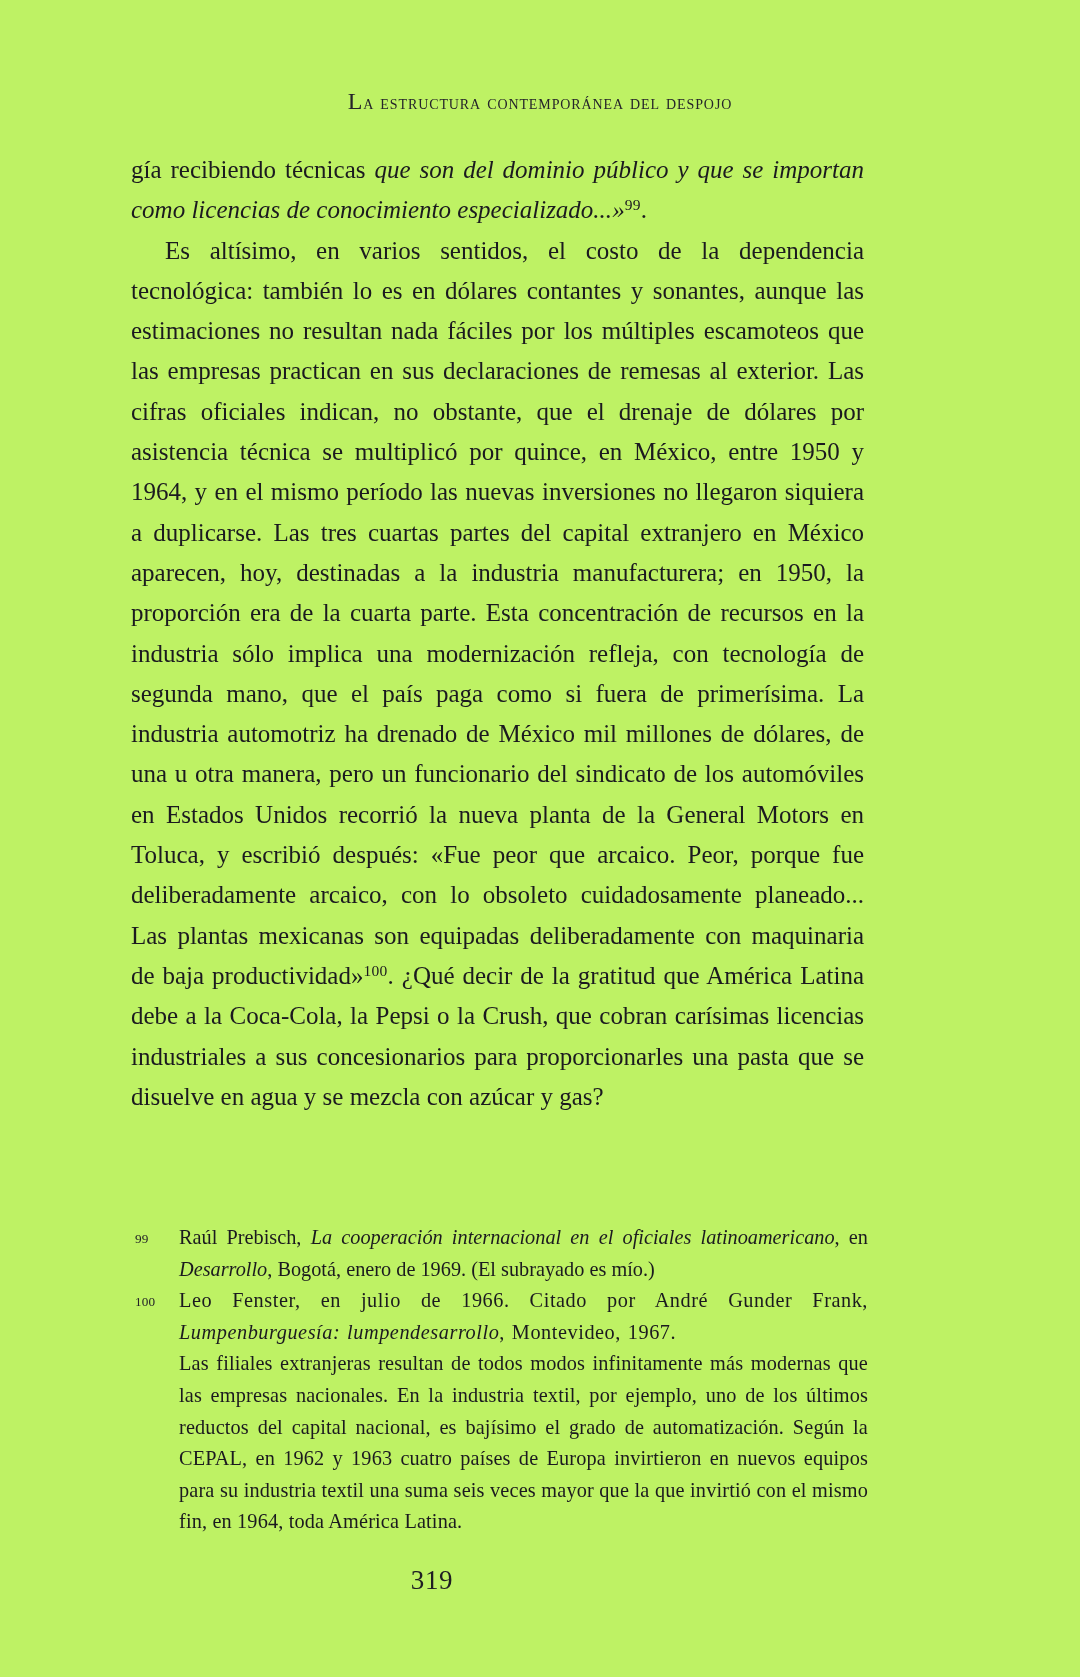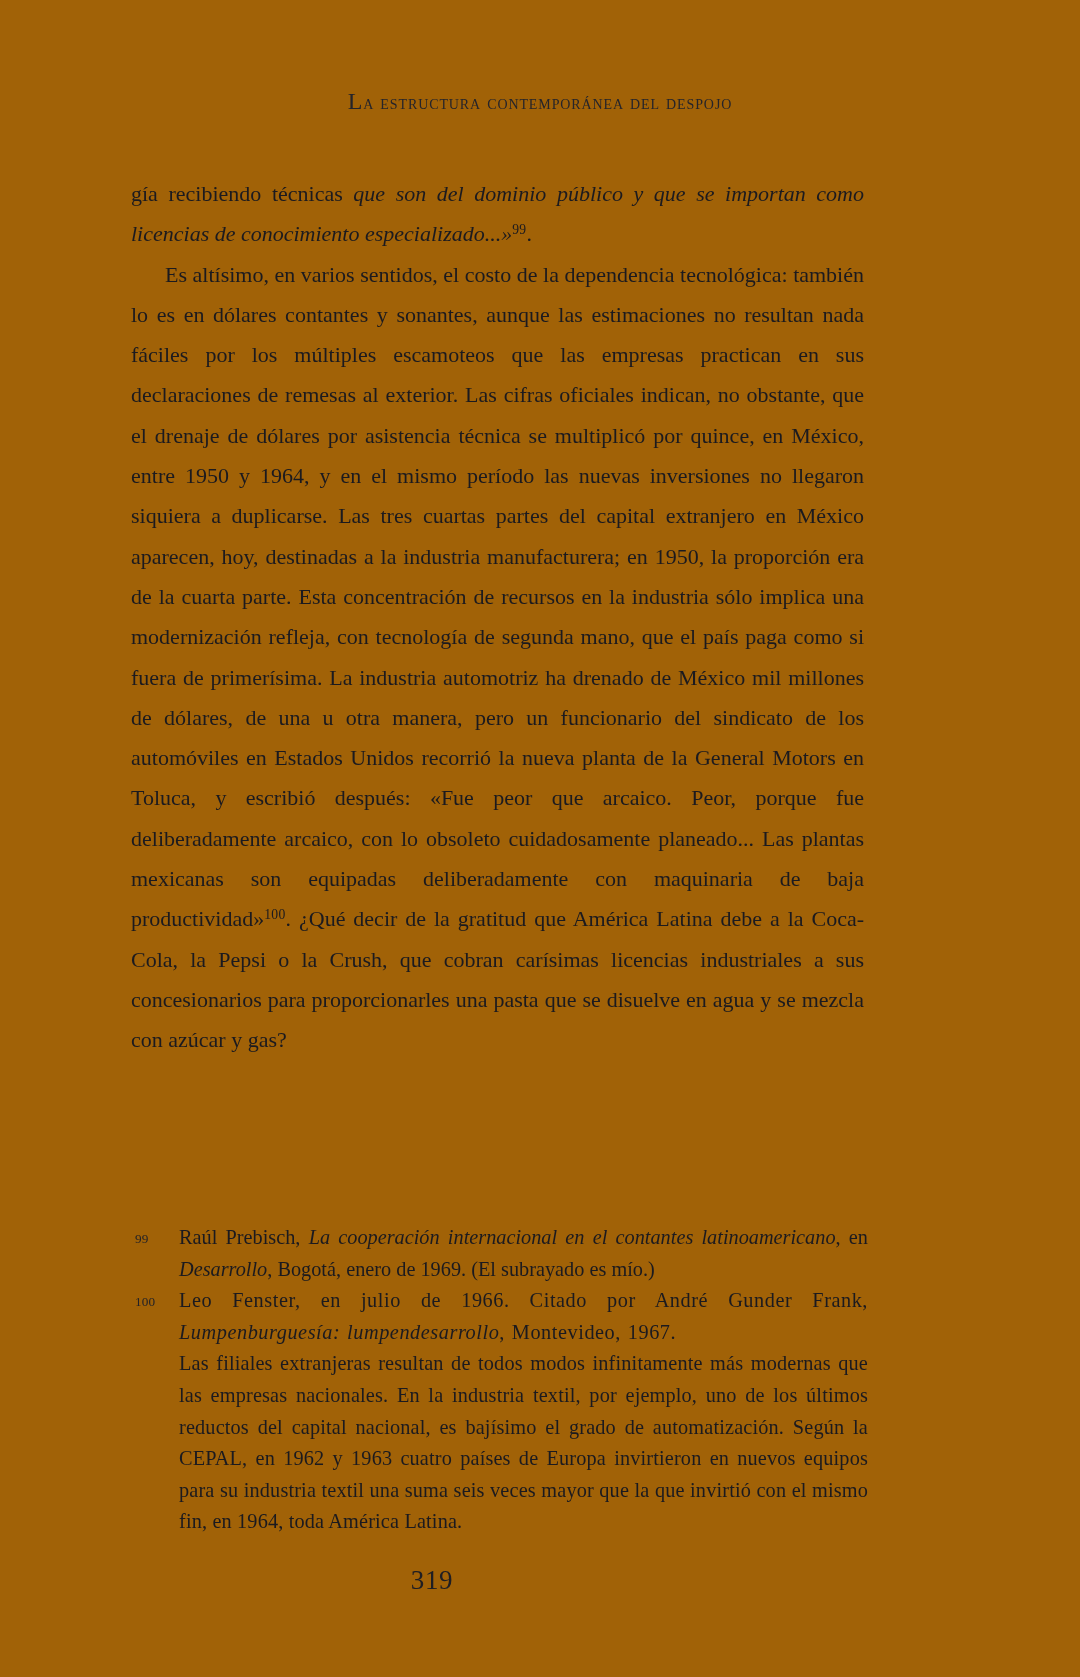--- a/index.html
+++ b/index.html
@@ -11,21 +11,21 @@
     height: 1677px;
     background: #ffffff;
     font-family: "Liberation Serif", "DejaVu Serif", serif;
     color: #1d1c1c;
     overflow: hidden;
   }
   .page {
     position: relative;
     width: 1080px;
     height: 1677px;
-    background: #a16207;
+    background: #bef264;
   }
 
   
   .running-head {
     position: absolute;
     top: 88px;
     left: 0;
     width: 1080px;
     text-align: center;
     font-size: 20.5px;
@@ -36,24 +36,24 @@
   }
   .running-head .first {
     font-variant: normal;
     text-transform: uppercase;
     font-size: 24px;
   }
 
   
   .body-block {
     position: absolute;
-    top: 174px;
+    top: 150px;
     left: 131px;
     width: 733px;
-    font-size: 22px;
+    font-size: 25px;
     line-height: 40.3px;
     text-align: justify;
     text-justify: inter-word;
     color: #1b1a1f;
     hyphens: manual;
   }
   .body-block p {
     margin: 0;
   }
   .p-quote-tail {
@@ -134,21 +134,21 @@
 
     <p class="p-quote-tail"><span>gía recibiendo técnicas </span><span class="it">que son del dominio público y que se importan como licencias de conocimiento especializado...</span><span class="it">»</span><sup class="fn">99</sup><span>.</span></p>
 
     <p class="p-main"><span>Es altísimo, en varios sentidos, el costo de la dependencia tecnológica: también lo es en dólares contantes y sonantes, aunque las estimaciones no resultan nada fáciles por los múltiples escamoteos que las empresas practican en sus declaraciones de remesas al exterior. Las cifras oficiales indican, no obstante, que el drenaje de dólares por asistencia técnica se multiplicó por quince, en México, entre 1950 y 1964, y en el mismo período las nuevas inversiones no llegaron siquiera a duplicarse. Las tres cuartas partes del capital extranjero en México aparecen, hoy, destinadas a la industria manufacturera; en 1950, la proporción era de la cuarta parte. Esta concentración de recursos en la industria sólo implica una modernización refleja, con tecnología de segunda mano, que el país paga como si fuera de primerísima. La industria automotriz ha drenado de México mil millones de dólares, de una u otra manera, pero un funcionario del sindicato de los automóviles en Estados Unidos recorrió la nueva planta de la General Motors en Toluca, y escribió después: «Fue peor que arcaico. Peor, porque fue deliberadamente arcaico, con lo obsoleto cuidadosamente planeado... Las plantas mexicanas son equipadas deliberadamente con maquinaria de baja productividad»</span><sup class="fn">100</sup><span>. ¿Qué decir de la gratitud que América Latina debe a la Coca-Cola, la Pepsi o la Crush, que cobran carísimas licencias industriales a sus concesionarios para proporcionarles una pasta que se disuelve en agua y se mezcla con azúcar y gas?</span></p>
 
   </div>
 
   <div class="footnotes">
 
     <div class="footnote">
-      <span class="marker">99</span><span>Raúl Prebisch, </span><span class="it">La cooperación internacional en el contantes latinoamericano</span><span>, en </span><span class="it">Desarrollo</span><span>, Bogotá, enero de 1969. (El subrayado es mío.)</span>
+      <span class="marker">99</span><span>Raúl Prebisch, </span><span class="it">La cooperación internacional en el oficiales latinoamericano</span><span>, en </span><span class="it">Desarrollo</span><span>, Bogotá, enero de 1969. (El subrayado es mío.)</span>
     </div>
 
     <div class="footnote fn-spaced">
       <span class="marker">100</span><span>Leo Fenster, en julio de 1966. Citado por André Gunder Frank, </span><span class="it">Lumpenburguesía: lumpendesarrollo</span><span>, Montevideo, 1967.</span>
     </div>
 
     <div class="fn-extra">
       <span class="line-tight">Las filiales extranjeras resultan de todos modos infinitamente más modernas que las empresas nacionales. En la industria textil, por ejemplo, uno de los últimos reductos del capital nacional, es bajísimo el grado de automatización. Según la CEPAL, en 1962 y 1963 cuatro países de Europa invirtieron en nuevos equipos para su industria textil una suma seis veces mayor que la que invirtió con el mismo fin, en 1964, toda América Latina.</span>
     </div>
 

